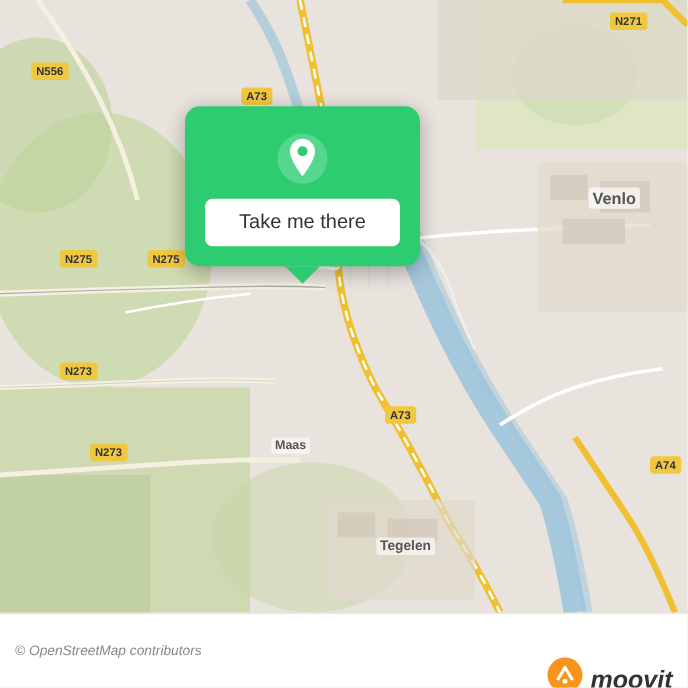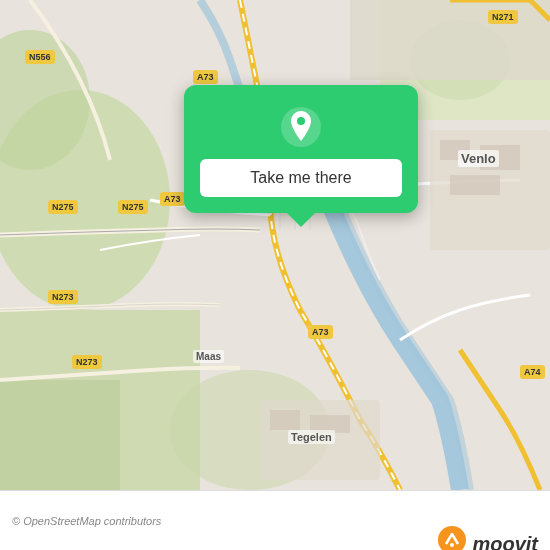--- a/index.html
+++ b/index.html
@@ -18,30 +18,29 @@
       position: relative;
       overflow: hidden;
       background-color: #e8e0d8;
     }
 
     
     #popup {
       position: absolute;
       top: 85px;
       left: 148px;
-      width: 234px;
+      width: 188px;
       background: #2ecc71;
       border-radius: 12px;
       padding: 20px 16px 16px 16px;
       display: flex;
       flex-direction: column;
       align-items: center;
       box-shadow: 0 4px 16px rgba(0,0,0,0.3);
       z-index: 10;
-      margin-left: 36px;
     }
 
     #popup::after {
       content: '';
       position: absolute;
       bottom: -14px;
       left: 50%;
       transform: translateX(-50%);
       border-left: 14px solid transparent;
       border-right: 14px solid transparent;
@@ -119,20 +118,21 @@
 
     .label {
       position: absolute;
       font-size: 10px;
       color: #555;
       font-weight: bold;
       z-index: 5;
       background: rgba(255,255,255,0.6);
       padding: 1px 3px;
       border-radius: 2px;
+      margin-left: 13px;
     }
 
     .road-label {
       position: absolute;
       font-size: 9px;
       color: #333;
       font-weight: bold;
       z-index: 6;
       background: #f0c840;
       padding: 2px 4px;
@@ -204,21 +204,21 @@
   <div class="road-label" style="top:10px;left:488px;">N271</div>
   <div class="road-label" style="top:50px;left:25px;">N556</div>
   <div class="road-label" style="top:70px;left:193px;">A73</div>
   <div class="road-label" style="top:192px;left:160px;">A73</div>
   <div class="road-label" style="top:325px;left:308px;">A73</div>
   <div class="road-label" style="top:200px;left:48px;">N275</div>
   <div class="road-label" style="top:200px;left:118px;">N275</div>
   <div class="road-label" style="top:290px;left:48px;">N273</div>
   <div class="road-label" style="top:355px;left:72px;">N273</div>
   <div class="road-label" style="top:365px;left:478px;margin-left:42px;">A74</div>
-  <div class="label" style="top:350px;left:193px;text-align:center;">Maas</div>
+  <div class="label" style="top:350px;left:204px;text-align:center;">Maas</div>
   <div class="label" style="top:150px;left:458px;font-size:13px;font-weight:bold;background:rgba(255,255,255,0.7);">Venlo</div>
   <div class="label" style="top:430px;left:288px;font-size:11px;">Tegelen</div>
 
   <div id="popup">
     <svg class="popup-pin" viewBox="0 0 44 44" fill="none">
       <circle cx="22" cy="22" r="20" fill="white" opacity="0.2"></circle>
       <path d="M22 6C16.48 6 12 10.48 12 16C12 23.5 22 36 22 36C22 36 32 23.5 32 16C32 10.48 27.52 6 22 6Z" fill="white"></path>
       <circle cx="22" cy="16" r="4" fill="#2ecc71"></circle>
     </svg>
     <button id="take-me-there-btn">Take me there</button>

